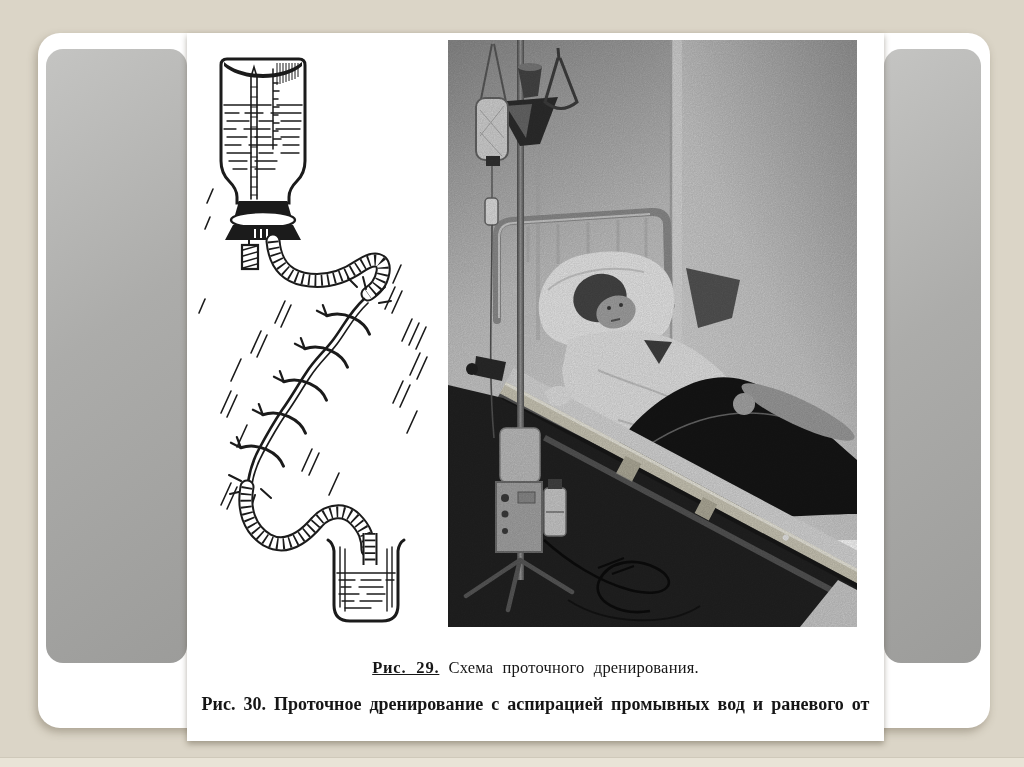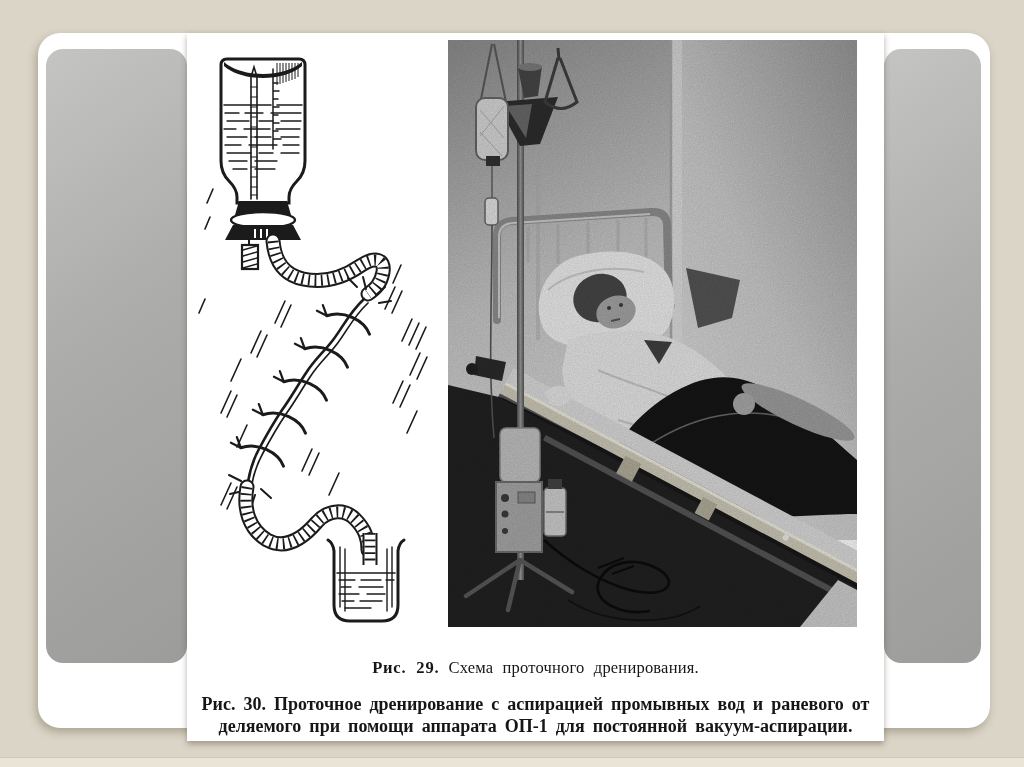--- a/index.html
+++ b/index.html
@@ -12,21 +12,21 @@
   .bar{position:absolute;top:49px;height:614px;border-radius:17px;
        background:linear-gradient(145deg,#c4c4c2 0%,#acacaa 45%,#9c9c9a 100%);}
   .bar.left{left:46px;width:141px;}
   .bar.right{left:884px;width:97px;}
   .page{position:absolute;left:187px;top:33px;width:697px;height:708px;background:#ffffff;
         box-shadow:0 3px 6px rgba(70,60,40,.4);}
   .drawing{position:absolute;left:10px;top:18px;}
   .photo{position:absolute;left:261px;top:7px;width:409px;height:587px;}
   .cap{position:absolute;left:0;width:100%;text-align:center;color:#161616;margin:0;}
   .cap29{top:625px;font-size:16.5px;word-spacing:5px;letter-spacing:.2px;}
-  .cap29 b{margin-right:.55em;letter-spacing:.8px;}
+  .cap29 b{margin-right:.55em;letter-spacing:.8px;text-decoration:underline;}
   .cap30{top:661px;font-size:18px;font-weight:bold;line-height:21.5px;word-spacing:3.5px;}
   .cap30 b{margin-right:.45em;}
   svg .ink{stroke:#1b1b1b;fill:none;stroke-linecap:round;}
 </style>
 </head>
 <body>
 
 <div class="slide">
   <div class="panel"></div>
   <div class="bar left"></div>
@@ -253,18 +253,18 @@
           <path d="M150,528 l26,-10 M164,534 l22,-8" stroke="#0c0c0c" stroke-width="2"></path>
         </g>
 
         <rect x="0" y="0" width="409" height="587" filter="url(#grain)" opacity="0.17"></rect>
       </g>
     </svg>
 
     <p class="cap cap29"><b>Рис. 29.</b><span>Схема проточного дренирования.</span></p>
 
     <p class="cap cap30"><b>Рис. 30.</b><span>Проточное дренирование с аспирацией промывных вод и раневого от</span><br>
-    <span>деляемого при помощи аппарата ОП-1 для постоянной вакуум-аспирации.</span></p>
+    </p>
 
   </div>
 
   <div class="slide-bottom-highlight"></div>
 </div>
 
 </body></html>

